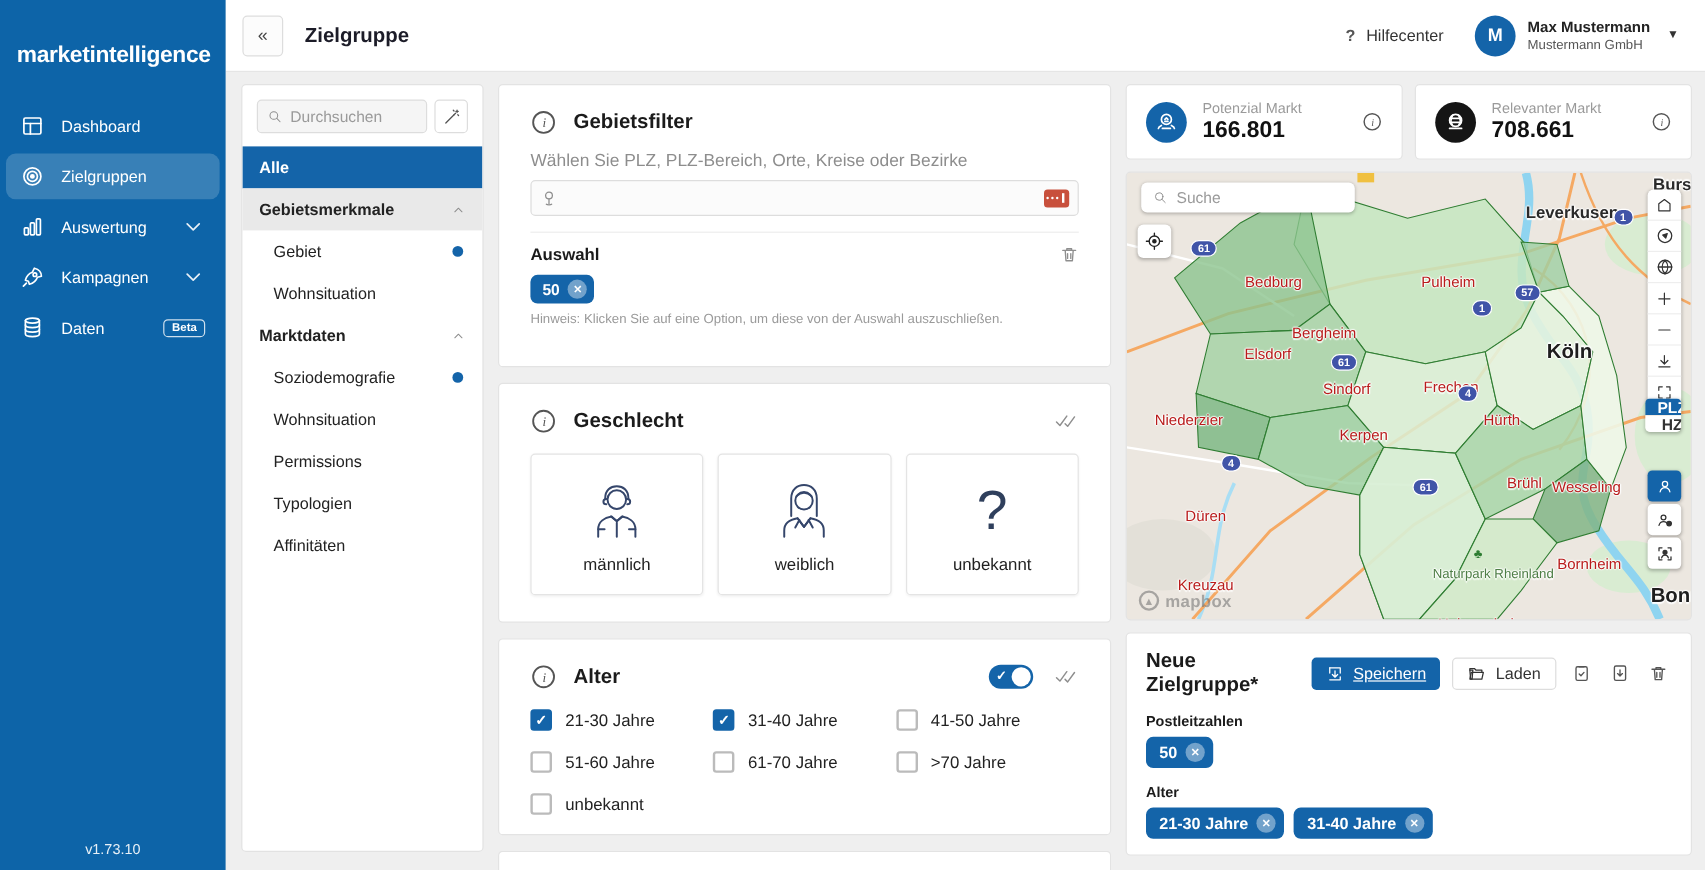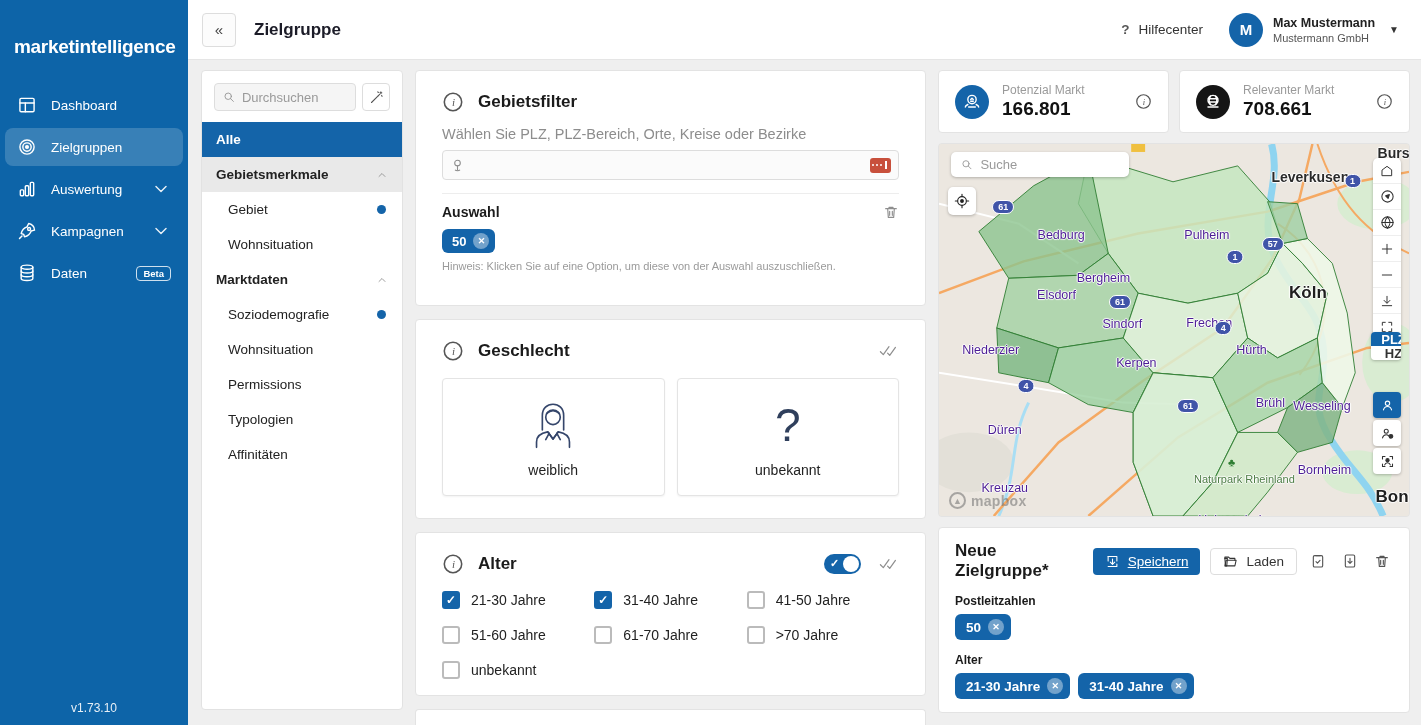--- a/index.html
+++ b/index.html
@@ -115,21 +115,21 @@
   .stat-ic { width:34px; height:34px; border-radius:50%; flex:none; display:flex;
     align-items:center; justify-content:center; }
   .stat-ic.blue { background:#1464a9; } .stat-ic.black { background:#151515; }
   .stat-label { font-size:12px; color:#9a9a9a; }
   .stat-value { font-size:19px; font-weight:bold; color:#111; margin-top:1px; }
   .stat-info { margin-left:auto; cursor:pointer; }
 
   .map-card { position:relative; flex:none; height:374px; border:1px solid #e3e3e3;
     border-radius:4px; overflow:hidden; background:#ece8e1; }
   .map-card > svg.base { position:absolute; inset:0; width:100%; height:100%; }
-  .map-label { position:absolute; transform:translate(-50%,-50%); font-size:12.5px; color:#4c1d95;
+  .map-label { position:absolute; transform:translate(-50%,-50%); font-size:12.5px; color:#b91c1c;
     white-space:nowrap; text-shadow:-1px 0 1px #fff,1px 0 1px #fff,0 -1px 1px #fff,0 1px 1px #fff; }
   .map-label.big { font-size:17px; font-weight:bold; color:#1e1e1e; }
   .map-label.bold { font-size:14px; font-weight:bold; color:#2a2a2a; }
   .map-label.park { font-size:11px; color:#4e7e46; }
   .shield { position:absolute; transform:translate(-50%,-50%); background:#4054a8; color:#fff;
     font-size:9px; font-weight:bold; line-height:12px; padding:0 5px; border-radius:7px;
     border:1px solid #fff; }
   .map-search { position:absolute; left:12px; top:8px; width:178px; height:25px; background:#fff;
     border-radius:5px; box-shadow:0 1px 3px rgba(0,0,0,.25); display:flex; align-items:center;
     gap:8px; padding:4px 10px; }
@@ -372,20 +372,32 @@
             <div class="hdr-right">
               <svg class="ic gray" width="20" height="14" viewBox="0 0 28 18">
                   <path d="M2 10l4 4 8-11"></path>
                   <path d="M12 12l3 3 8-11"></path>
                 </svg>
             </div>
           </div>
           <div class="tiles">
             <div class="tile">
               <svg viewBox="0 0 64 64" stroke="#35466b" fill="none" stroke-width="1.7" stroke-linecap="round" stroke-linejoin="round">
+                <path d="M22 20c0-7 4.5-10.5 10-10.5S42 13 42 20"></path>
+                  <circle cx="32" cy="21" r="8"></circle>
+                <path d="M23 20.5c-1.5 0-2.5 1-2.5 2.3s1 2.2 2.5 2.2M41 20.5c1.5 0 2.5 1 2.5 2.3s-1 2.2-2.5 2.2"></path>
+                <path d="M16 53v-6.5c0-6.5 5.5-10 11.5-11l4.5 4 4.5-4c6 1 11.5 4.5 11.5 11V53"></path>
+                <path d="M27 35.5l5 4 5-4"></path>
+                  <line x1="32" y1="41" x2="32" y2="53"></line>
+                <path d="M16 46.5h5.5M42.5 46.5H48"></path>
+              </svg>
+              <span class="tile-label">männlich</span>
+            </div>
+            <div class="tile">
+              <svg viewBox="0 0 64 64" stroke="#35466b" fill="none" stroke-width="1.7" stroke-linecap="round" stroke-linejoin="round">
                 <path d="M21 35V20c0-7.5 5-11.5 11-11.5S43 12.5 43 20v15"></path>
                 <circle cx="32" cy="22" r="7.5"></circle>
                   <path d="M25.5 18c4-3.5 9-3.5 13 0"></path>
                 <path d="M15 53v-5.5c0-6.5 5.5-9.5 11.5-10.5l5.5 7.5 5.5-7.5c6 1 11.5 4 11.5 10.5V53"></path>
                 <path d="M26.5 37l5.5 7.5L37.5 37"></path>
                   <path d="M28 38.5L24.5 45M36 38.5L39.5 45"></path>
               </svg>
               <span class="tile-label">weiblich</span>
             </div>
             <div class="tile">

